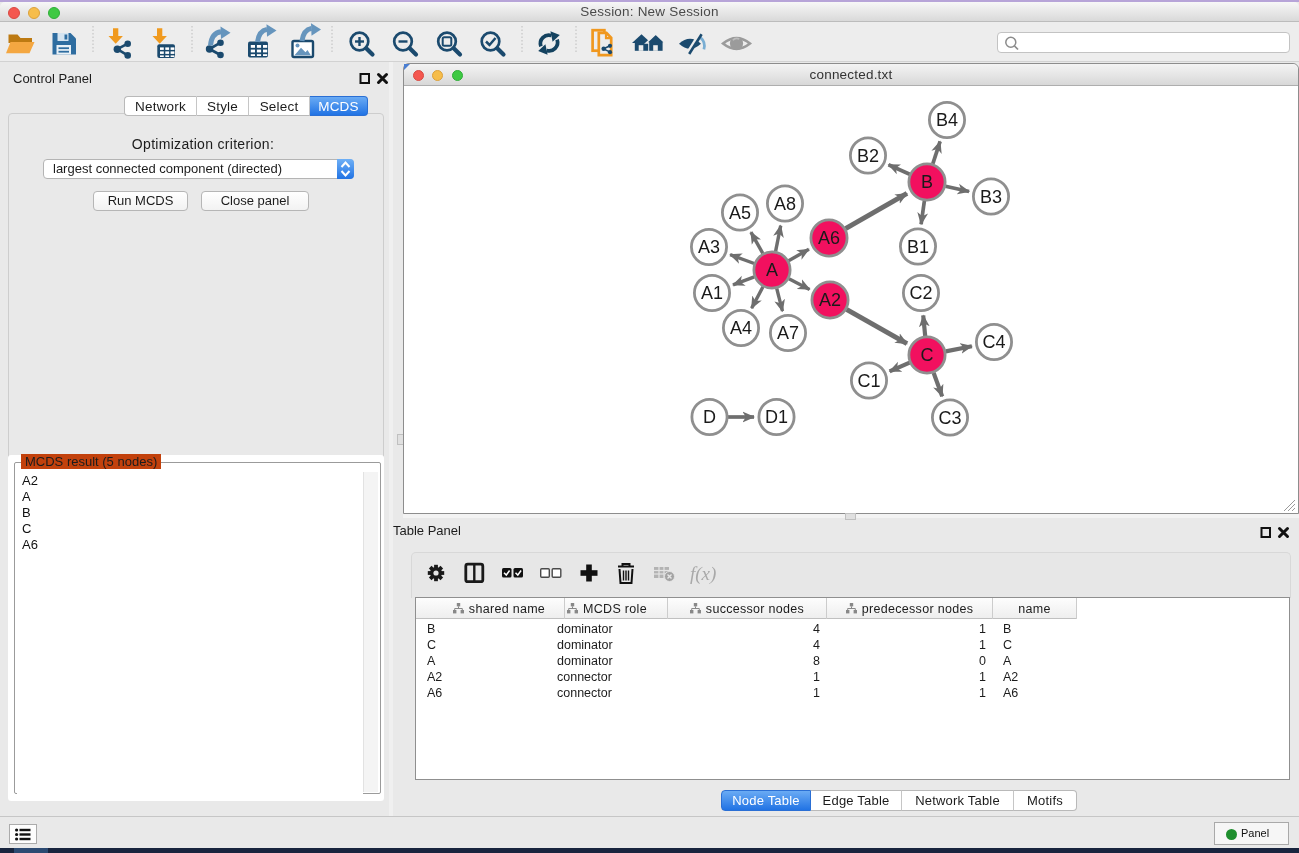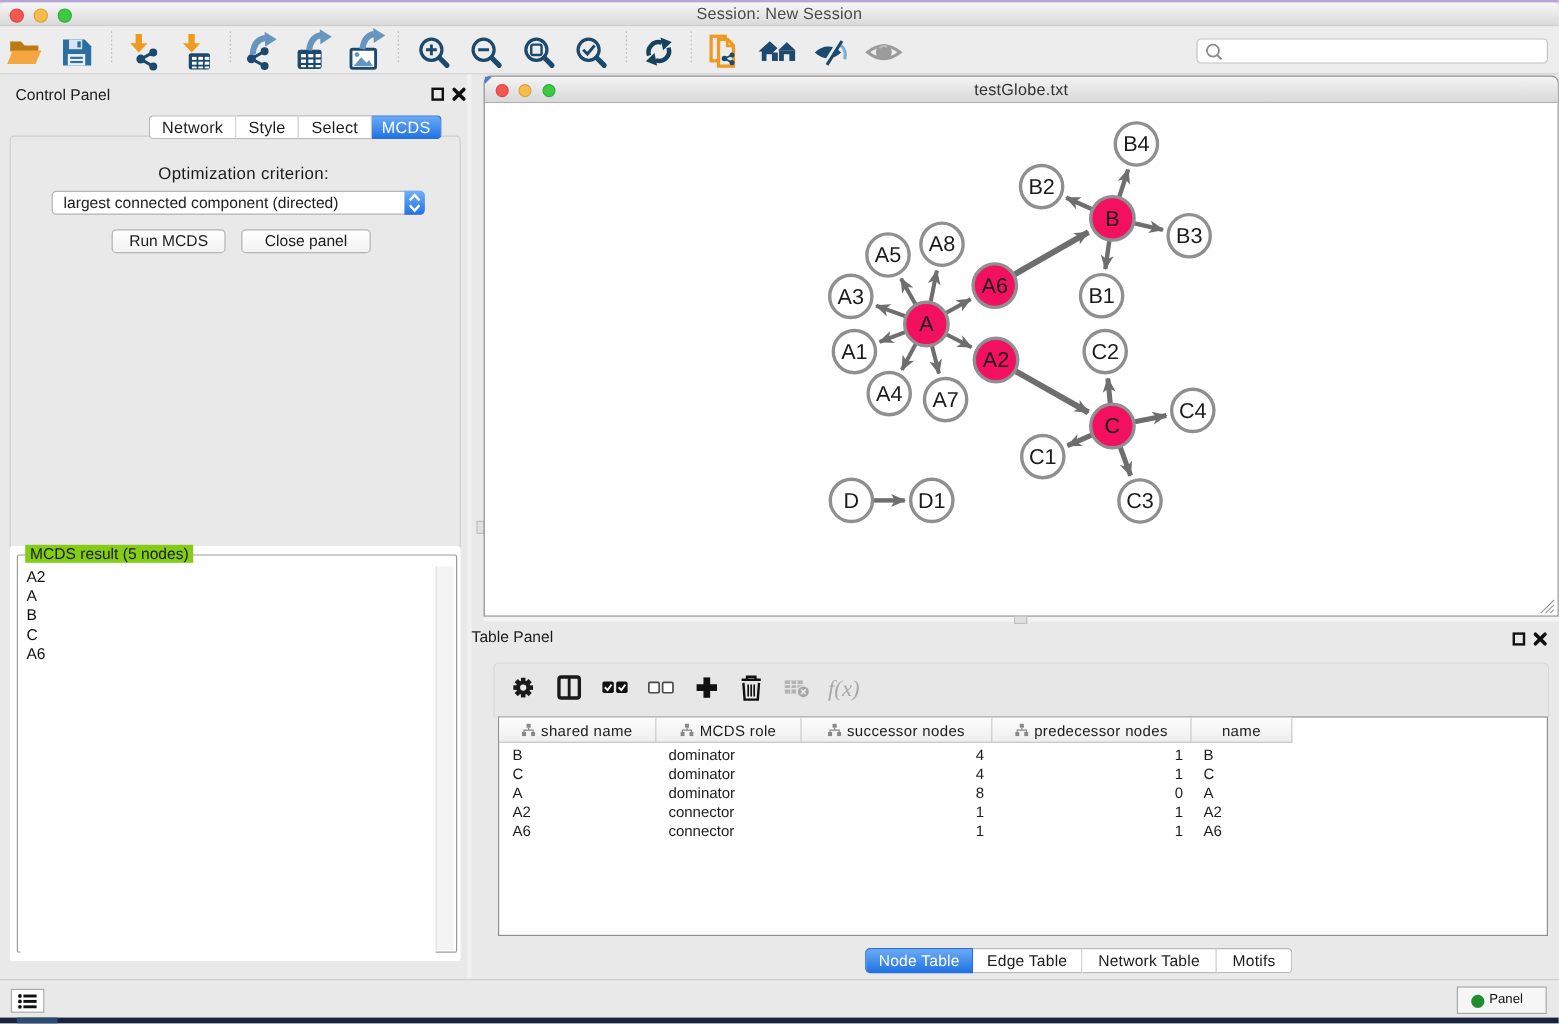--- a/index.html
+++ b/index.html
@@ -32,21 +32,21 @@
 #cpTabs { left:77px; top:96px; }
 #optLabel { left:7px; top:136px; width:392px; text-align:center; font-size:14px; letter-spacing:0.3px; color:#1c1c1c; }
 #combo { left:43px; top:159px; width:311px; height:20px; background:#fff; border:1px solid #b4b4b4; border-radius:4px; }
 #combo .txt { position:absolute; left:9px; top:0; line-height:18px; font-size:13px; color:#1c1c1c; }
 #combo .btn { position:absolute; right:-1px; top:-1px; width:17px; height:20px; border-radius:0 4px 4px 0; background:linear-gradient(#6fb0f6,#2173e4); }
 .pushbtn { position:absolute; height:20px; background:linear-gradient(#ffffff,#f2f2f2); border:1px solid #b6b6b6; border-radius:4px; font-size:13px; color:#1c1c1c; text-align:center; line-height:18px; }
 #btnRun { left:93px; top:191px; width:95px; }
 #btnClose { left:201px; top:191px; width:108px; }
 #resPanel { left:8px; top:455px; width:376px; height:346px; background:#fff; border-radius:3px; }
 #resGroup { left:14px; top:462px; width:367px; height:332px; border:1px solid #9b9b9b; border-radius:2px; }
-#resGroup .glabel { position:absolute; left:6px; top:-9px; background:#84cc16; padding:0 4px; font-size:13px; color:#1c1c1c; }
+#resGroup .glabel { position:absolute; left:6px; top:-9px; background:#c2410c; padding:0 4px; font-size:13px; color:#1c1c1c; }
 #resList { position:absolute; left:2px; top:10px; width:346px; height:327px; background:#fff; font-size:13px; color:#111; }
 #resList div { height:16px; line-height:16px; padding-left:5px; }
 #resScroll { position:absolute; right:2px; top:9px; width:15px; height:320px; background:#f4f4f4; border-left:1px solid #e2e2e2; }
 
 
 #vgrip { left:397px; top:434px; width:7px; height:11px; background:#e0e0e0; border:1px solid #c0c0c0; }
 #hgrip { left:845px; top:513px; width:11px; height:7px; background:#e0e0e0; border:1px solid #c0c0c0; }
 
 
 #netwin { left:403px; top:63px; width:896px; height:451px; border:1px solid #8d8d8d; border-radius:6px 6px 0 0; background:#fff; }
@@ -261,21 +261,21 @@
 </div>
 <div class="abs" style="left:389px;top:62px;width:4px;height:755px;background:#f0f0f0;"></div>
 <div class="abs" id="vgrip"></div>
 
 <div class="abs" style="left:404px;top:64px;width:0;height:0;border-top:6px solid #4a7ed2;border-right:6px solid transparent;z-index:5;"></div>
 <div class="abs" id="netwin">
   <div id="netwinTitle">
     <div class="abs tls" id="wl-r"></div>
       <div class="abs tls" id="wl-y"></div>
       <div class="abs tls" id="wl-g"></div>
-    <div class="title">testGlobe.txt</div>
+    <div class="title">connected.txt</div>
   </div>
   <svg width="894" height="428" style="position:absolute;left:0;top:22px;" viewBox="0 0 894 428">
     <defs>
       <marker id="arr" markerUnits="userSpaceOnUse" markerWidth="14" markerHeight="12" refX="11.5" refY="6" orient="auto">
         <path d="M0 0.6 L12.5 6 L0 11.4 L3.4 6 Z" fill="#6e6e6e"></path>
       </marker>
     </defs>
     <g stroke="#6e6e6e">
       <line x1="358.8" y1="167.4" x2="346.9" y2="146.2" stroke-width="3.4" marker-end="url(#arr)"></line>
       <line x1="371.6" y1="165.4" x2="376.7" y2="139.6" stroke-width="3.4" marker-end="url(#arr)"></line>
@@ -405,21 +405,21 @@
         <line x1="252" y1="14" x2="252" y2="25"></line>
     </g>
     <circle cx="257.5" cy="23.5" r="5" fill="#a3a3a3" stroke="#e4e4e4" stroke-width="1"></circle>
     <path d="M255.5 21.5 l4 4 M259.5 21.5 l-4 4" stroke="#e8e8e8" stroke-width="1.4"></path>
 
     <text x="278" y="27" font-family="Liberation Serif, serif" font-style="italic" font-size="19" fill="#a9a9a9">f(x)</text>
   </svg>
 </div>
 <div class="abs" id="tableFrame">
   <div id="tableHead">
-    <div class="hcell" style="left:0;width:131px;"><svg width="11" height="11" viewBox="0 0 11 11" style="margin-right:5px;">
+    <div class="hcell" style="left:18px;width:131px;"><svg width="11" height="11" viewBox="0 0 11 11" style="margin-right:5px;">
           <g fill="#888">
             <rect x="3.8" y="0" width="3.4" height="3.4"></rect>
             <rect x="0" y="7" width="3.4" height="3.4"></rect>
             <rect x="7.6" y="7" width="3.4" height="3.4"></rect>
           </g>
           <g stroke="#888" stroke-width="1">
             <path d="M5.5 3.4 V5.5 M1.7 7 V5.5 H9.3 V7" fill="none"></path>
           </g>
         </svg>shared name</div>
     <div class="hcell" style="left:131px;width:121px;"><svg width="11" height="11" viewBox="0 0 11 11" style="margin-right:5px;">

